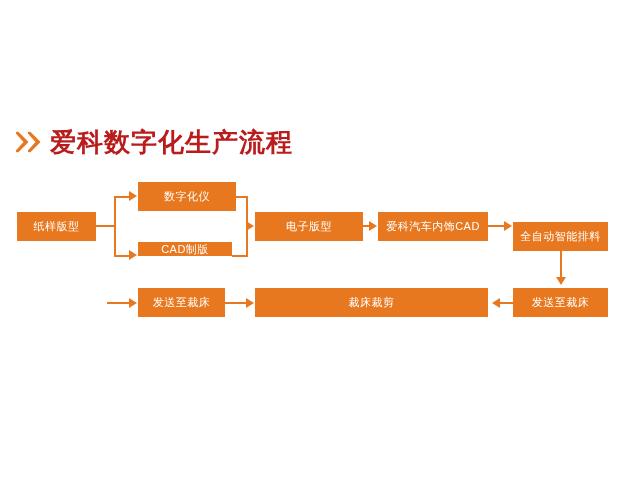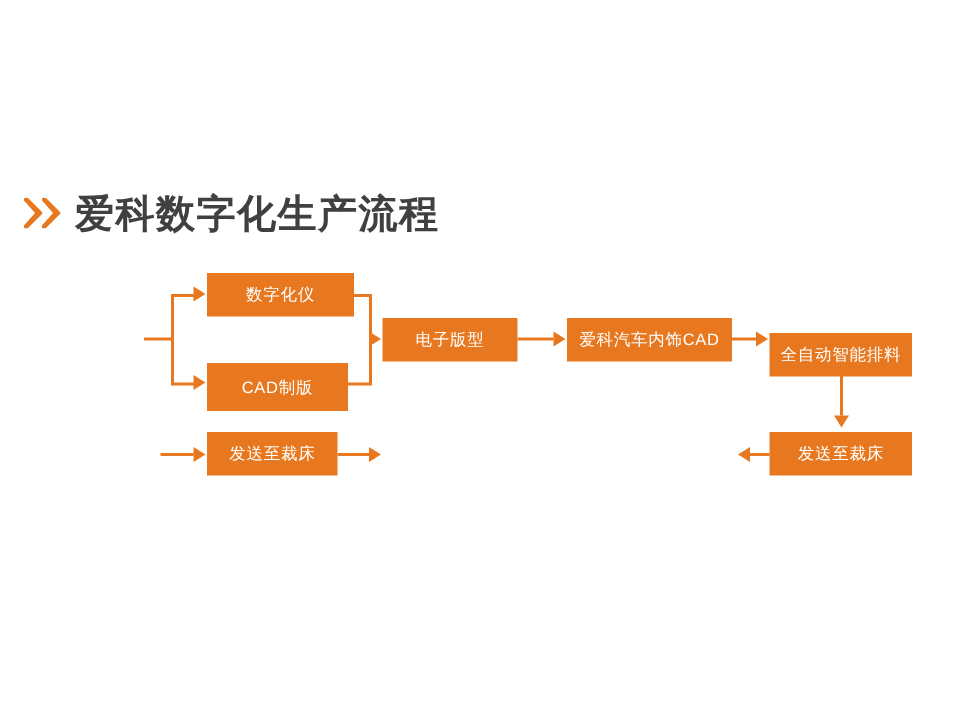--- a/index.html
+++ b/index.html
@@ -36,21 +36,21 @@
     margin-right: 10px;
   }
   .chev {
     width: 13px;
     height: 22px;
     margin-right: -1px;
   }
   .title-text {
     font-size: 26px;
     font-weight: bold;
-    color: #404040;
+    color: #b91c1c;
     letter-spacing: 1px;
     line-height: 1;
     white-space: nowrap;
   }
   
   .node {
     position: absolute;
     background: #e8781f;
     color: #ffffff;
     display: flex;
@@ -135,35 +135,41 @@
 
   <div class="hline" style="left:500px; top:302px; width:13px;"></div>
   <div class="arrow-left" style="left:492px; top:298px;"></div>
 
   <div class="hline" style="left:107px; top:302px; width:22px;"></div>
   <div class="arrow-right" style="left:129px; top:298px;"></div>
 
   <div class="hline" style="left:225px; top:302px; width:22px;"></div>
   <div class="arrow-right" style="left:246px; top:298px;"></div>
 
+  <div class="node" style="left:17px;  top:212px; width:79px;  height:29px;">
+      <span>纸样版型</span>
+    </div>
   <div class="node" style="left:138px; top:182px; width:98px;  height:29px;">
       <span>数字化仪</span>
     </div>
-  <div class="node" style="left:138px; top:242px; width:94px;  height:32px;">
+  <div class="node" style="left:138px; top:242px; width:94px;  height:14px;">
       <span>CAD制版</span>
     </div>
-  <div class="node" style="left:255px; top:212px; width:90px;  height:29px;">
+  <div class="node" style="left:255px; top:212px; width:108px;  height:29px;">
       <span>电子版型</span>
     </div>
   <div class="node" style="left:378px; top:212px; width:110px; height:29px;">
       <span>爱科汽车内饰CAD</span>
     </div>
   <div class="node" style="left:513px; top:212px; width:95px;  height:29px;margin-top:10px;">
       <span>全自动智能排料</span>
     </div>
   <div class="node" style="left:513px; top:288px; width:95px;  height:29px;">
       <span>发送至裁床</span>
     </div>
+  <div class="node" style="left:255px; top:288px; width:233px; height:29px;">
+      <span>裁床裁剪</span>
+    </div>
   <div class="node" style="left:138px; top:288px; width:87px;  height:29px;">
       <span>发送至裁床</span>
     </div>
 
 </div>
 
 </body></html>

